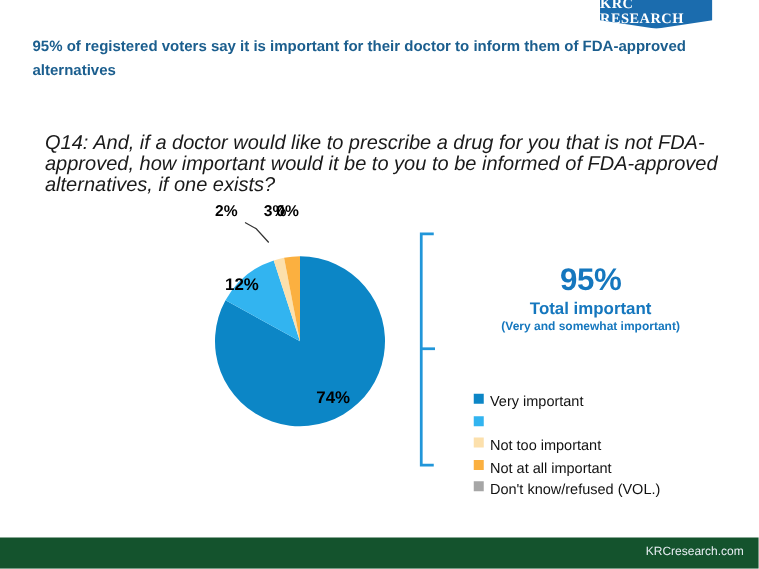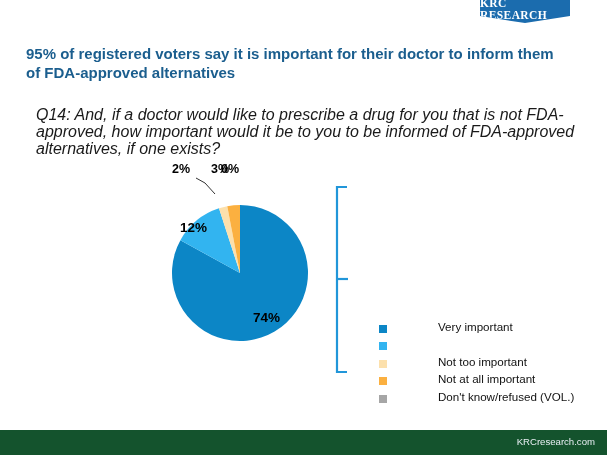--- a/index.html
+++ b/index.html
@@ -33,25 +33,25 @@
     justify-content: center;
     -webkit-clip-path: polygon(0 0, 100% 0, 100% 70%, 50% 100%, 0 70%);
     clip-path: polygon(0 0, 100% 0, 100% 70%, 50% 100%, 0 70%);
     padding-bottom: 6px;
     box-sizing: border-box;
   }
 
   
   #page-title {
     position: absolute;
-    top: 44px;
+    top: 28px;
     left: 26px;
     width: 540px;
     color: #1B5E8E;
-    font-size: 15px;
+    font-size: 12px;
     font-weight: 700;
     line-height: 19px;
   }
 
   
   #question-text {
     position: absolute;
     top: 106px;
     left: 36px;
     width: 540px;
@@ -114,23 +114,22 @@
   }
 
   
   #legend {
     position: absolute;
     left: 379px;
     top: 165px;
   }
   .legend-row {
     display: flex;
-    align-items: flex-end;
+    align-items: flex-start;
     height: 17.5px;
-    gap: 46px;
   }
   .legend-swatch {
     width: 8px;
     height: 8px;
     margin-right: 5px;
     flex: 0 0 auto;
   }
   .legend-label {
     font-size: 11.6px;
     color: #111111;
@@ -180,20 +179,25 @@
     <path d="M 347,37 L 337,37 L 337,222 L 347,222" fill="none" stroke="#2196D9" stroke-width="2.2"></path>
     <path d="M 337,129 L 348,129" fill="none" stroke="#2196D9" stroke-width="2.2"></path>
   </svg>
 
   <div class="slice-label" style="left:253px; top:160px;">74%</div>
   <div class="slice-label" style="left:180px; top:70px;">12%</div>
   <div class="slice-label small" style="left:172px; top:12px;">2%</div>
   <div class="slice-label small" style="left:211px; top:12px;">3%</div>
   <div class="slice-label small" style="left:221px; top:12px;">0%</div>
 
+  <div id="callout">
+    <div id="callout-value">95%</div>
+    <div id="callout-title">Total important</div>
+    <div id="callout-sub">(Very and somewhat important)</div>
+  </div>
 
   <div id="legend">
       <div class="legend-row">
         <span class="legend-swatch" style="background: rgb(12, 134, 198);"></span>
         <span class="legend-label">Very important</span>
       </div>
       <div class="legend-row">
         <span class="legend-swatch" style="background: rgb(50, 180, 240);"></span>
       </div>
       <div class="legend-row">

